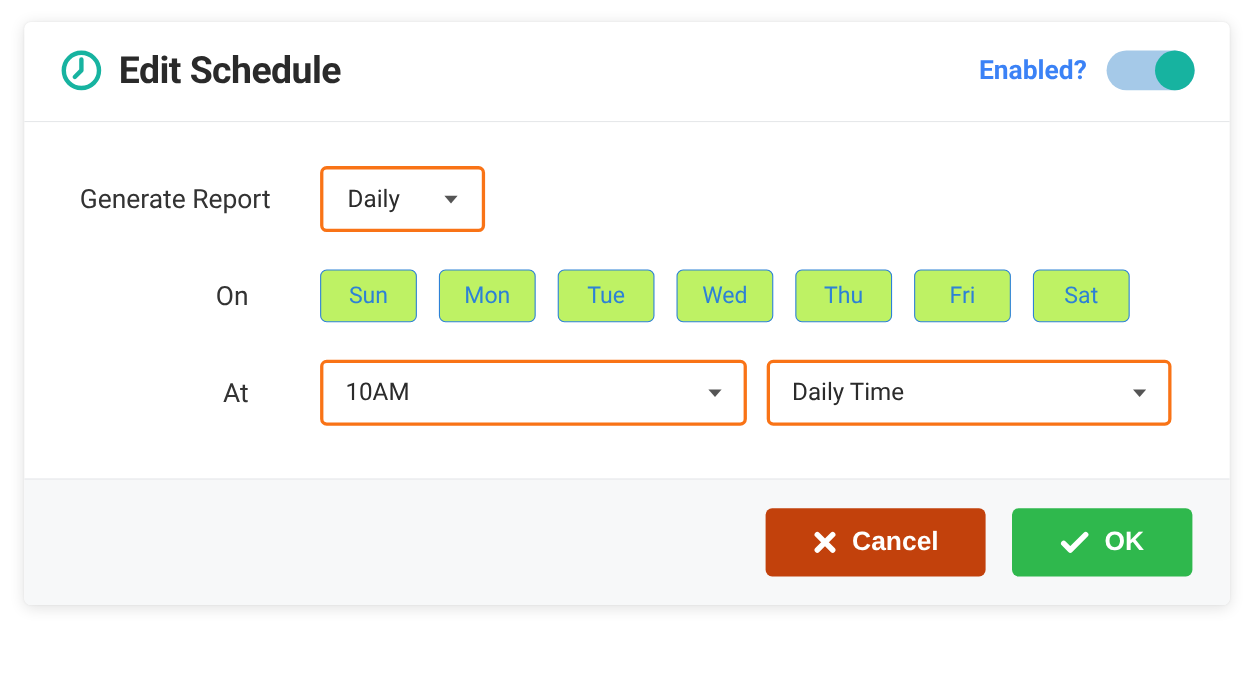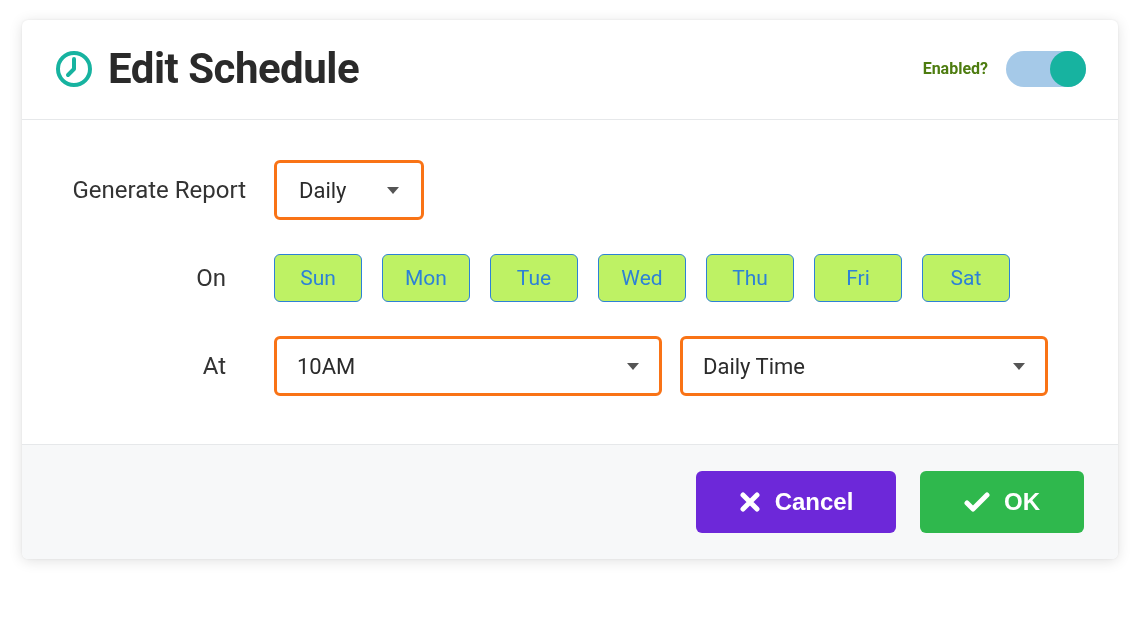--- a/index.html
+++ b/index.html
@@ -30,37 +30,37 @@
     justify-content: space-between;
     padding: 24px 32px 26px 32px;
     border-bottom: 1px solid #e6e8ea;
   }
   .title-wrap {
     display: flex;
     align-items: center;
     gap: 14px;
   }
   .title {
-    font-size: 42px;
+    font-size: 34px;
     font-weight: 700;
     color: #2a2a2a;
     letter-spacing: -0.5px;
   }
   .clock-icon svg {
     display: block;
   }
   .enabled-wrap {
     display: flex;
     align-items: center;
     gap: 18px;
   }
   .enabled-label {
-    font-size: 16px;
+    font-size: 24px;
     font-weight: 700;
-    color: #4d7c0f;
+    color: #3b82f6;
   }
   .toggle {
     width: 80px;
     height: 36px;
     border-radius: 999px;
     background: #a5c9e8;
     position: relative;
     cursor: pointer;
   }
   .toggle-knob {
@@ -73,20 +73,21 @@
     background: #17b3a0;
   }
   
   .modal-body {
     padding: 40px 40px 48px 40px;
   }
   .row {
     display: flex;
     align-items: center;
     margin-bottom: 34px;
+    gap: 17px;
   }
   .row:last-child { margin-bottom: 0; }
   .row-label {
     font-size: 24px;
     color: #333;
     text-align: right;
     padding-right: 28px;
   }
   .row-generate .row-label { width: 212px; }
   .row-on .row-label,
@@ -157,21 +158,21 @@
     font-weight: 700;
     color: #fff;
     display: inline-flex;
     align-items: center;
     justify-content: center;
     gap: 14px;
     cursor: pointer;
     padding: 0 32px;
   }
   .btn-cancel {
-    background: #6d28d9;
+    background: #c2410c;
     width: 200px;
   }
   .btn-ok {
     background: #2fb84d;
     width: 164px;
   }
   .btn svg { display: block; }
 </style>
 </head>
 <body>

